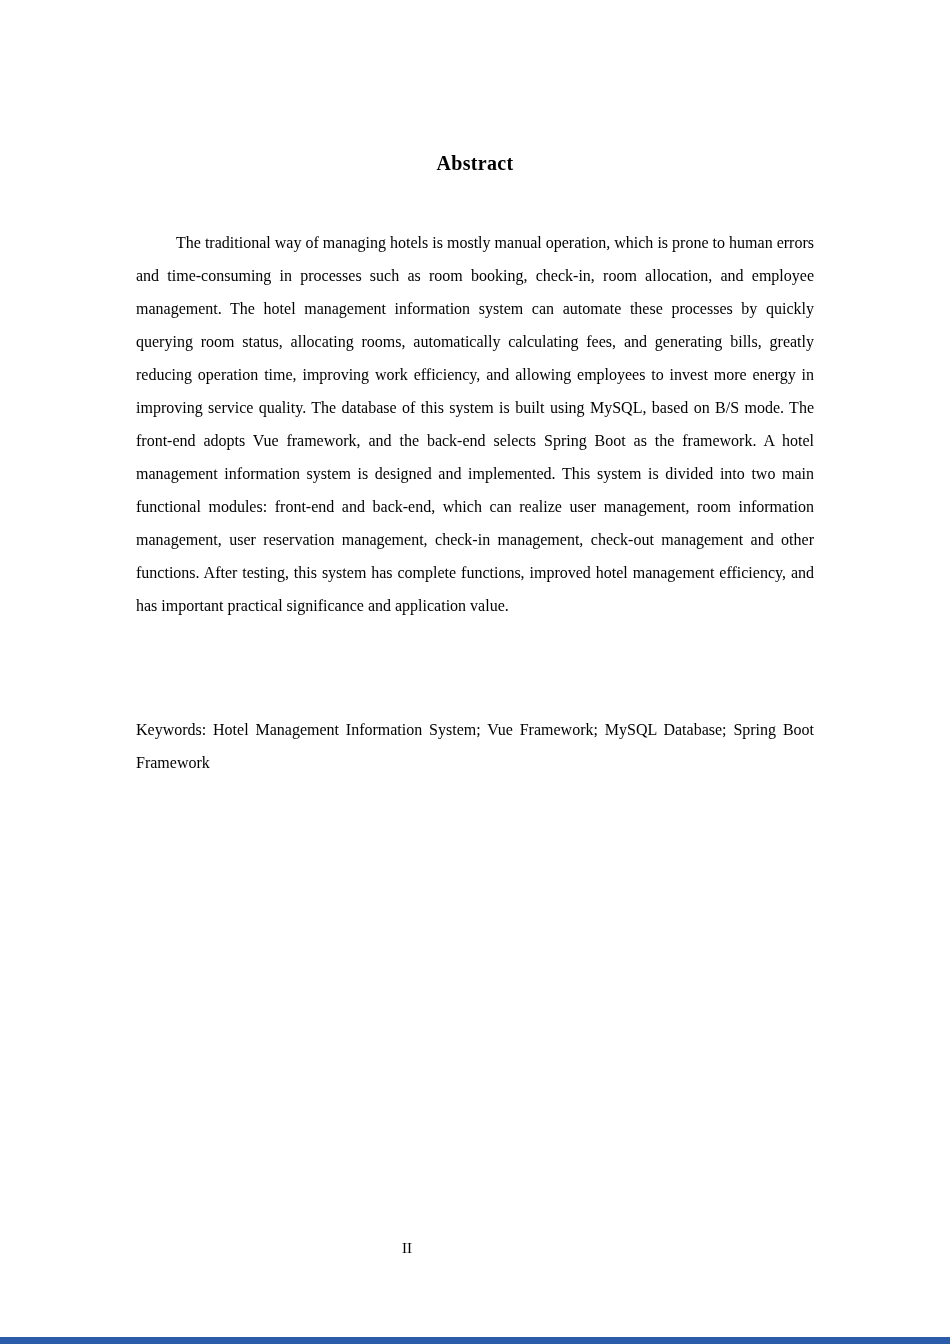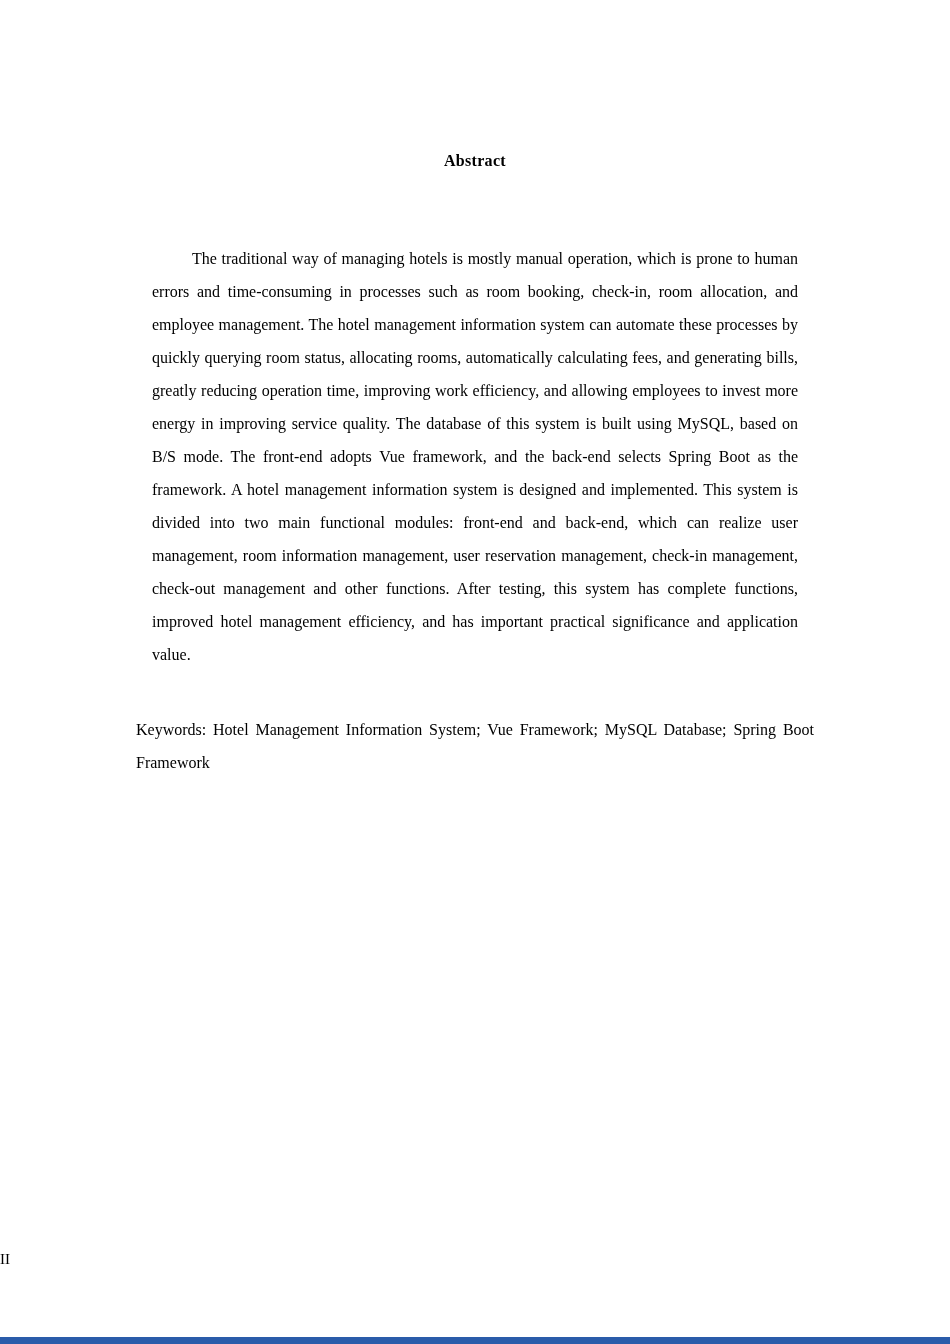--- a/index.html
+++ b/index.html
@@ -15,58 +15,58 @@
       overflow: hidden;
       font-family: "Liberation Serif", serif;
       color: #000000;
     }
     .doc-title {
       position: absolute;
       top: 152px;
       left: 0;
       width: 950px;
       text-align: center;
-      font-size: 16px;
+      font-size: 20px;
       font-weight: bold;
       letter-spacing: 0.3px;
     }
     .body-text {
       position: absolute;
       left: 136px;
       top: 226px;
       width: 678px;
       font-size: 16px;
       line-height: 33px;
       text-align: justify;
       text-justify: inter-word;
     }
     .body-text p {
-      margin: 16px;
+      margin: 0;
       text-indent: 40px;
     }
     .keywords {
       position: absolute;
       left: 136px;
       top: 713px;
       width: 678px;
       font-size: 16px;
       line-height: 33px;
       text-align: justify;
       text-justify: inter-word;
     }
     .keywords .bold {
       font-weight: normal;
     }
     .page-number {
       position: absolute;
       left: 0;
       top: 1240px;
       width: 814px;
+      text-align: center;
       font-size: 15px;
-      margin-top: 11px;
     }
     .bottom-bar {
       position: absolute;
       left: 0;
       bottom: 0;
       width: 950px;
       height: 7px;
       background: #2a5caa;
     }
   </style>

